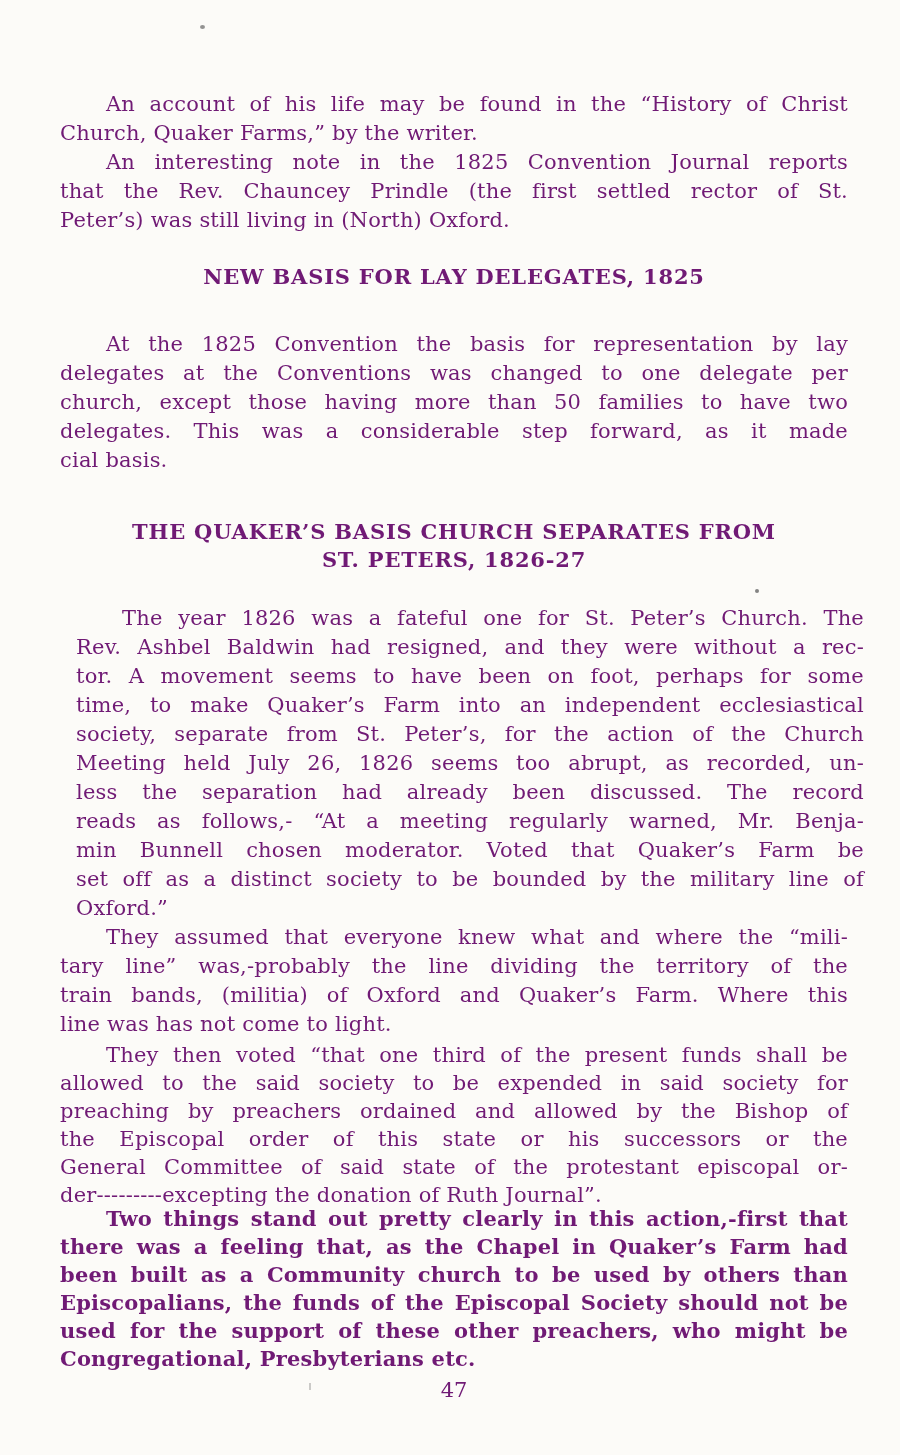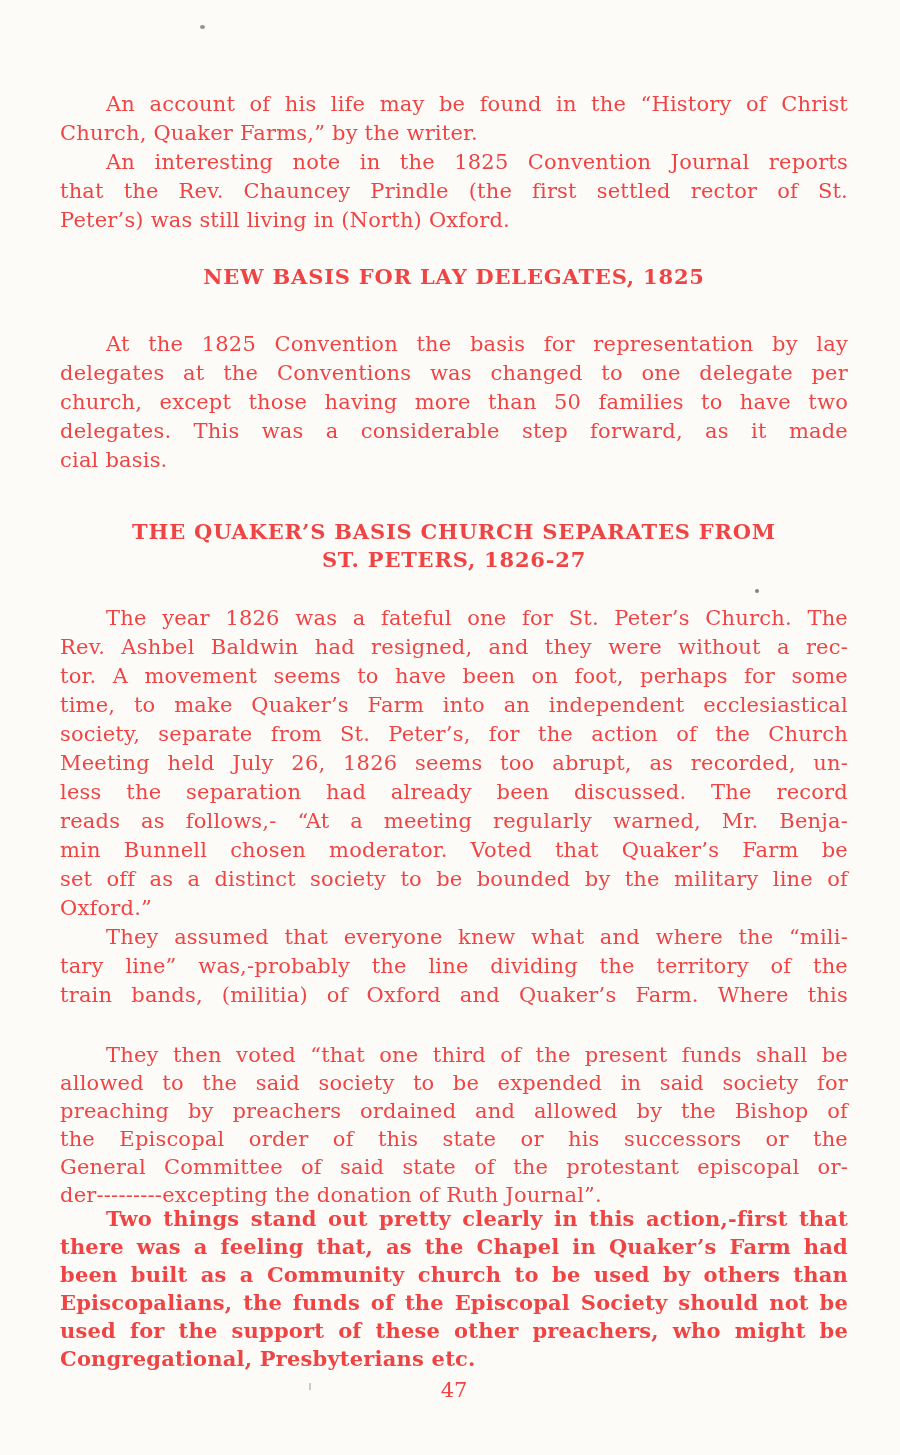--- a/index.html
+++ b/index.html
@@ -1,21 +1,21 @@
 <!DOCTYPE html>
 <html><head>
 <meta charset="utf-8">
 <style>
   html, body { margin: 0; padding: 0; background: #e8e8e4; }
   .page {
     position: relative;
     width: 900px;
     height: 1455px;
     background: #fcfbf8;
-    color: #ef4444;
+    color: #701a75;
     font-family: "DejaVu Serif", serif;
     font-size: 21px;
     overflow: hidden;
   }
   .block {
     position: absolute;
     left: 60px;
     width: 788px;
     line-height: 29px;
     letter-spacing: 0.2px;
@@ -26,21 +26,21 @@
   .heading .line, .heading .line.last {
     text-align-last: center;
     font-weight: bold;
     letter-spacing: 0.8px;
   }
   #p1 { top: 90px; }
   #p2 { top: 148px; }
   #h1 { top: 262px; }
   #p3 { top: 330px; }
   #h2 { top: 518px; line-height: 28px; }
-  #p4 { top: 604px; }
+  #p4 { top: 604px; margin-left: 16px; }
   #p5 { top: 923px; }
   #p6 { top: 1041px; line-height: 28px; }
   #p7 { top: 1205px; line-height: 28px; font-weight: bold; }
   .page-number {
     position: absolute;
     top: 1378px;
     left: 60px;
     width: 788px;
     text-align: center;
     font-weight: normal;
@@ -101,20 +101,21 @@
       <div class="line">reads as follows,- “At a meeting regularly warned, Mr. Benja-</div>
       <div class="line">min Bunnell chosen moderator. Voted that Quaker’s Farm be</div>
       <div class="line">set off as a distinct society to be bounded by the military line of</div>
       <div class="line last">Oxford.”</div>
     </div>
 
   <div class="block para" id="p5">
       <div class="line first">They assumed that everyone knew what and where the “mili-</div>
       <div class="line">tary line” was,-probably the line dividing the territory of the</div>
       <div class="line">train bands, (militia) of Oxford and Quaker’s Farm. Where this</div>
+      <div class="line last">line was has not come to light.</div>
     </div>
 
   <div class="block para" id="p6">
       <div class="line first">They then voted “that one third of the present funds shall be</div>
       <div class="line">allowed to the said society to be expended in said society for</div>
       <div class="line">preaching by preachers ordained and allowed by the Bishop of</div>
       <div class="line">the Episcopal order of this state or his successors or the</div>
       <div class="line">General Committee of said state of the protestant episcopal or-</div>
       <div class="line last">der---------excepting the donation of Ruth Journal”.</div>
     </div>

